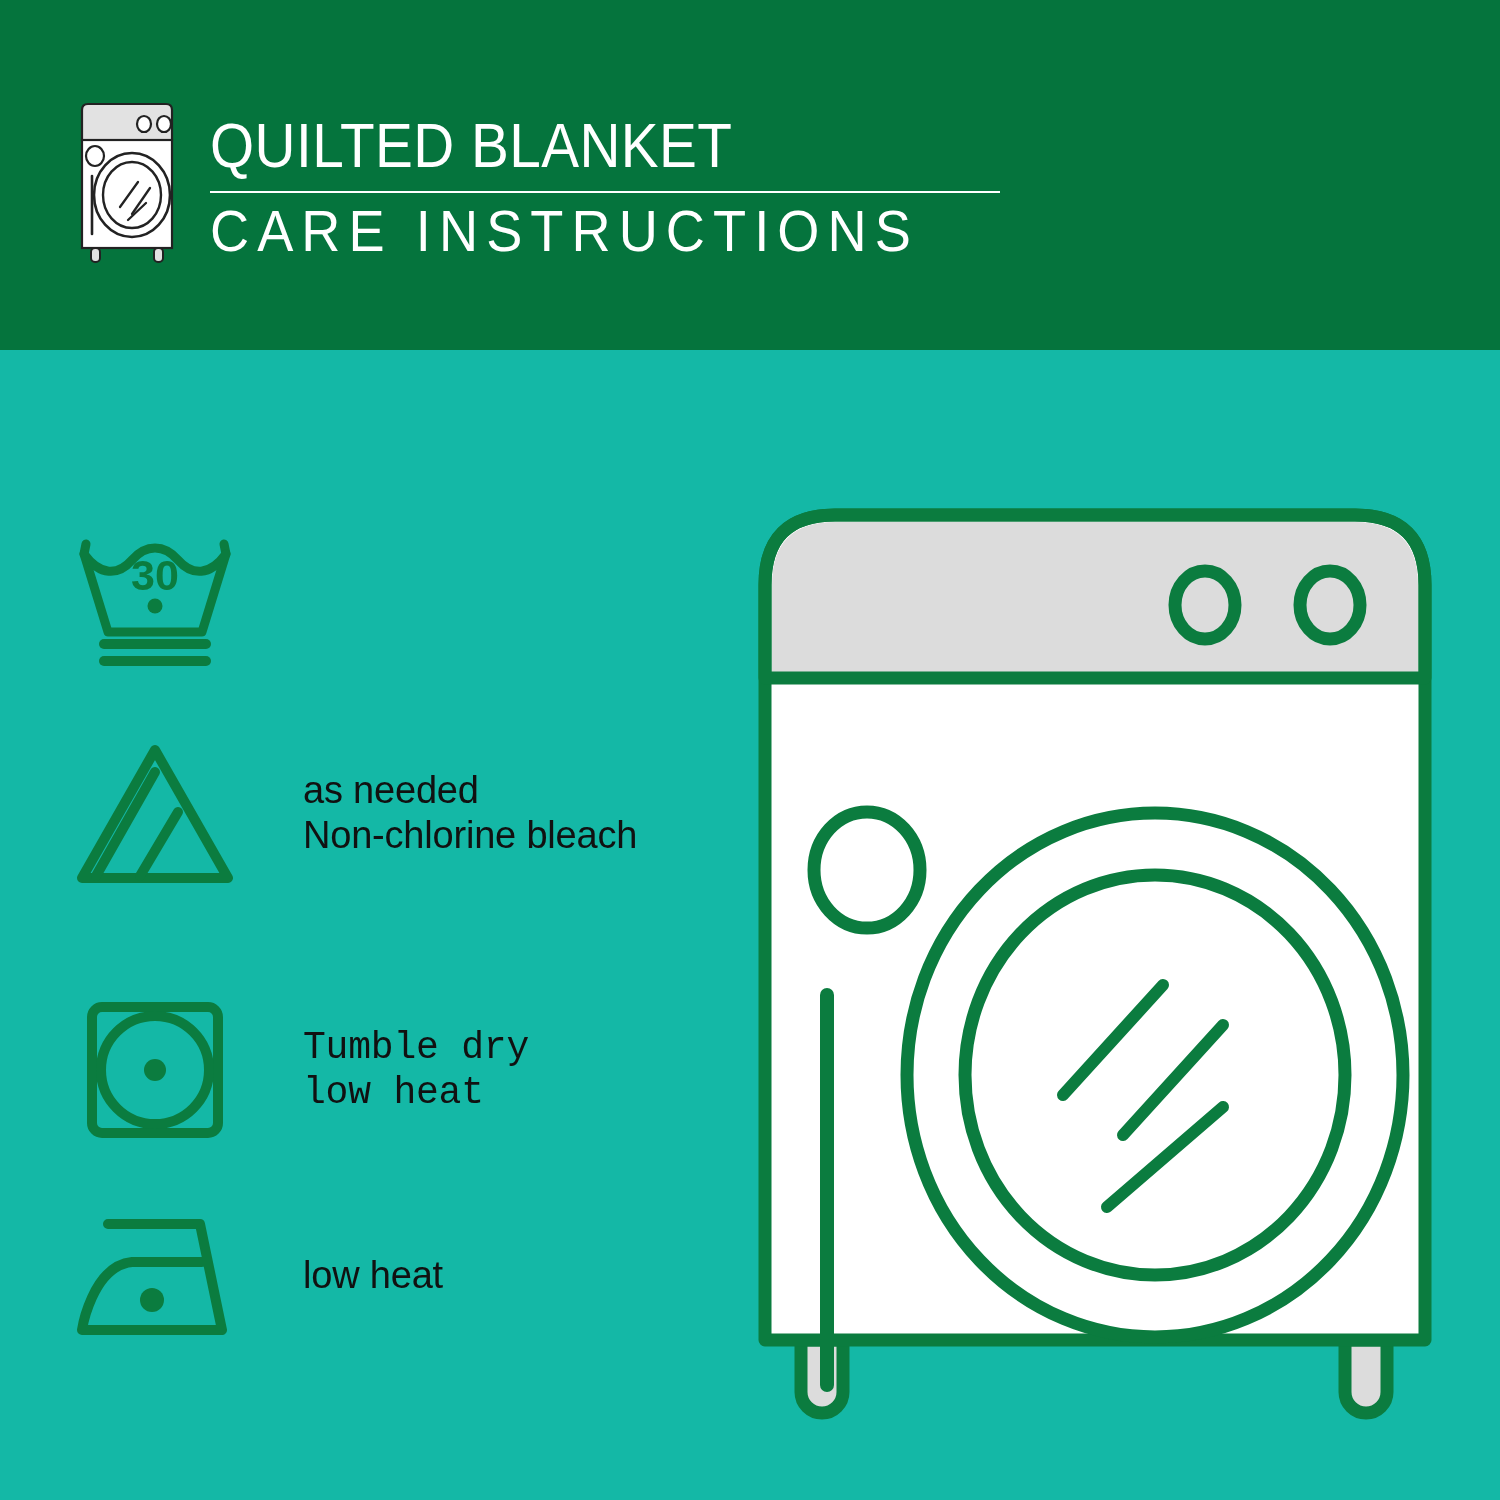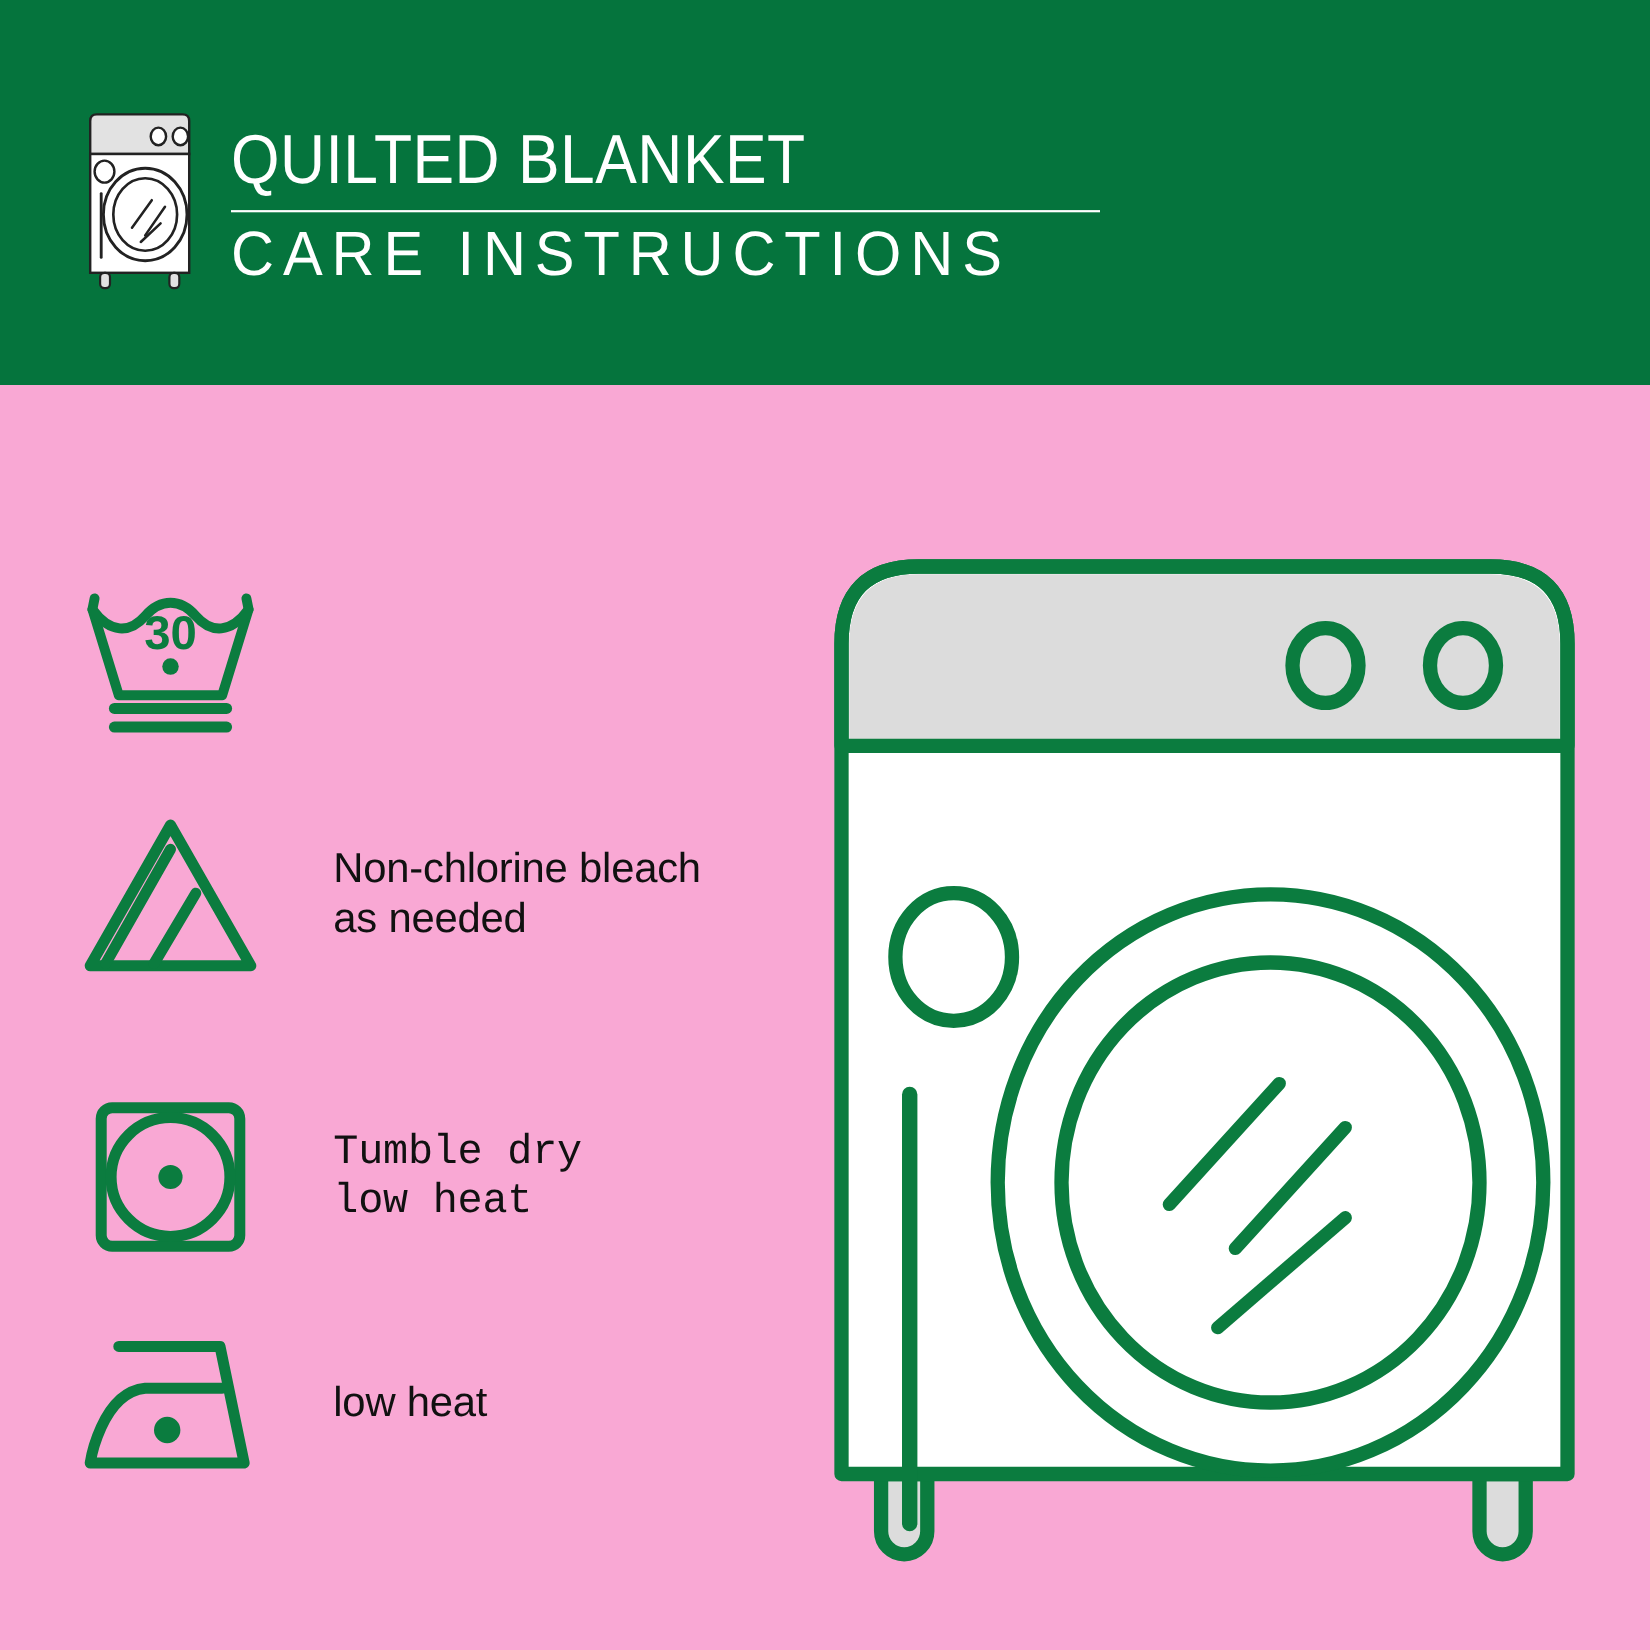--- a/index.html
+++ b/index.html
@@ -70,21 +70,21 @@
     white-space: nowrap;
   }
 
   
   #content-area {
     position: absolute;
     left: 0;
     top: 350px;
     width: 1500px;
     height: 1150px;
-    background: #f9a8d4;
+    background: #14b8a6;
   }
 
   
   #care-list {
     position: absolute;
     left: 70px;
     top: 165px;
     width: 640px;
   }
   .care-row {
@@ -190,22 +190,22 @@
       <div class="care-symbol">
         <svg viewBox="0 0 170 150" width="170" height="150" aria-hidden="true">
           <g fill="none" stroke="#0B7C3F" stroke-width="10" stroke-linecap="round" stroke-linejoin="round">
             <path d="M85 12 L158 140 L12 140 Z"></path>
             <line x1="85" y1="34" x2="26" y2="138"></line>
             <line x1="108" y1="74" x2="70" y2="138"></line>
           </g>
         </svg>
       </div>
       <div class="care-text">
+        <span class="line">as needed</span>
         <span class="line">Non-chlorine bleach</span>
-        <span class="line">as needed</span>
       </div>
     </div>
 
     <div class="care-row care-row-2">
       <div class="care-symbol">
         <svg viewBox="0 0 170 150" width="170" height="150" aria-hidden="true">
           <rect x="22" y="12" width="126" height="126" rx="10" fill="none" stroke="#0B7C3F" stroke-width="10"></rect>
           <circle cx="85" cy="75" r="54" fill="none" stroke="#0B7C3F" stroke-width="10"></circle>
           <circle cx="85" cy="75" r="11" fill="#0B7C3F"></circle>
         </svg>

